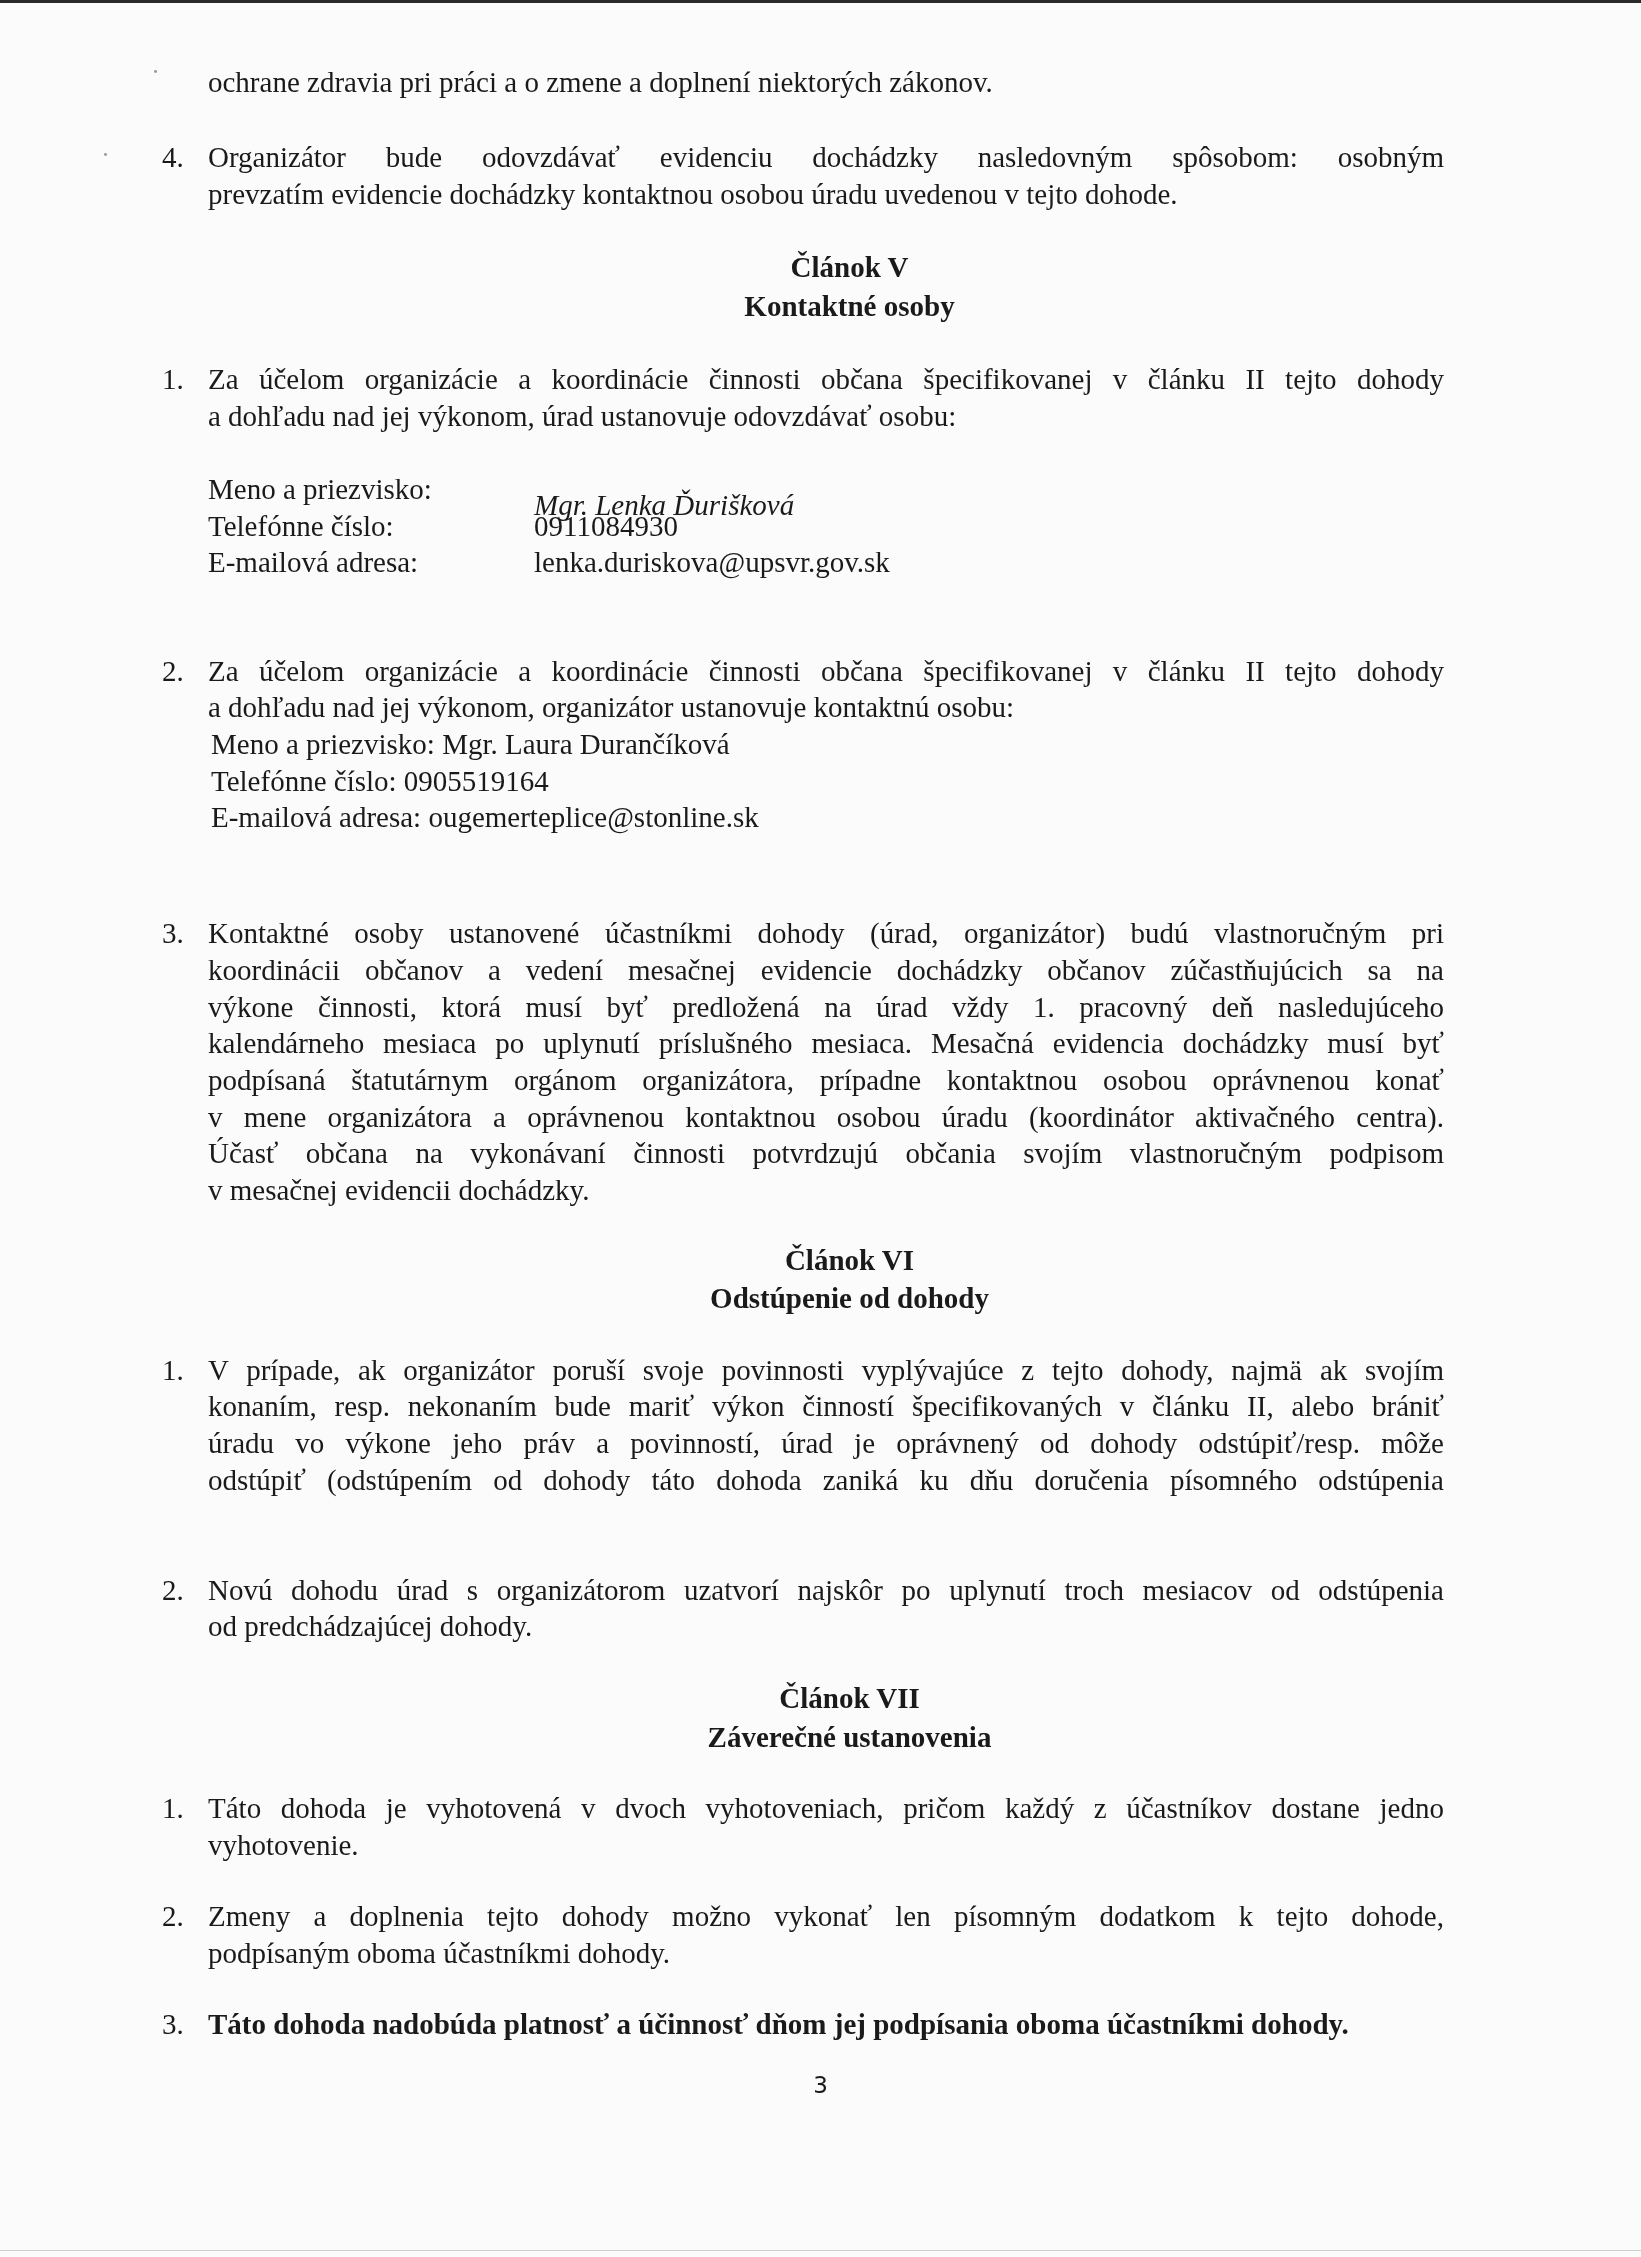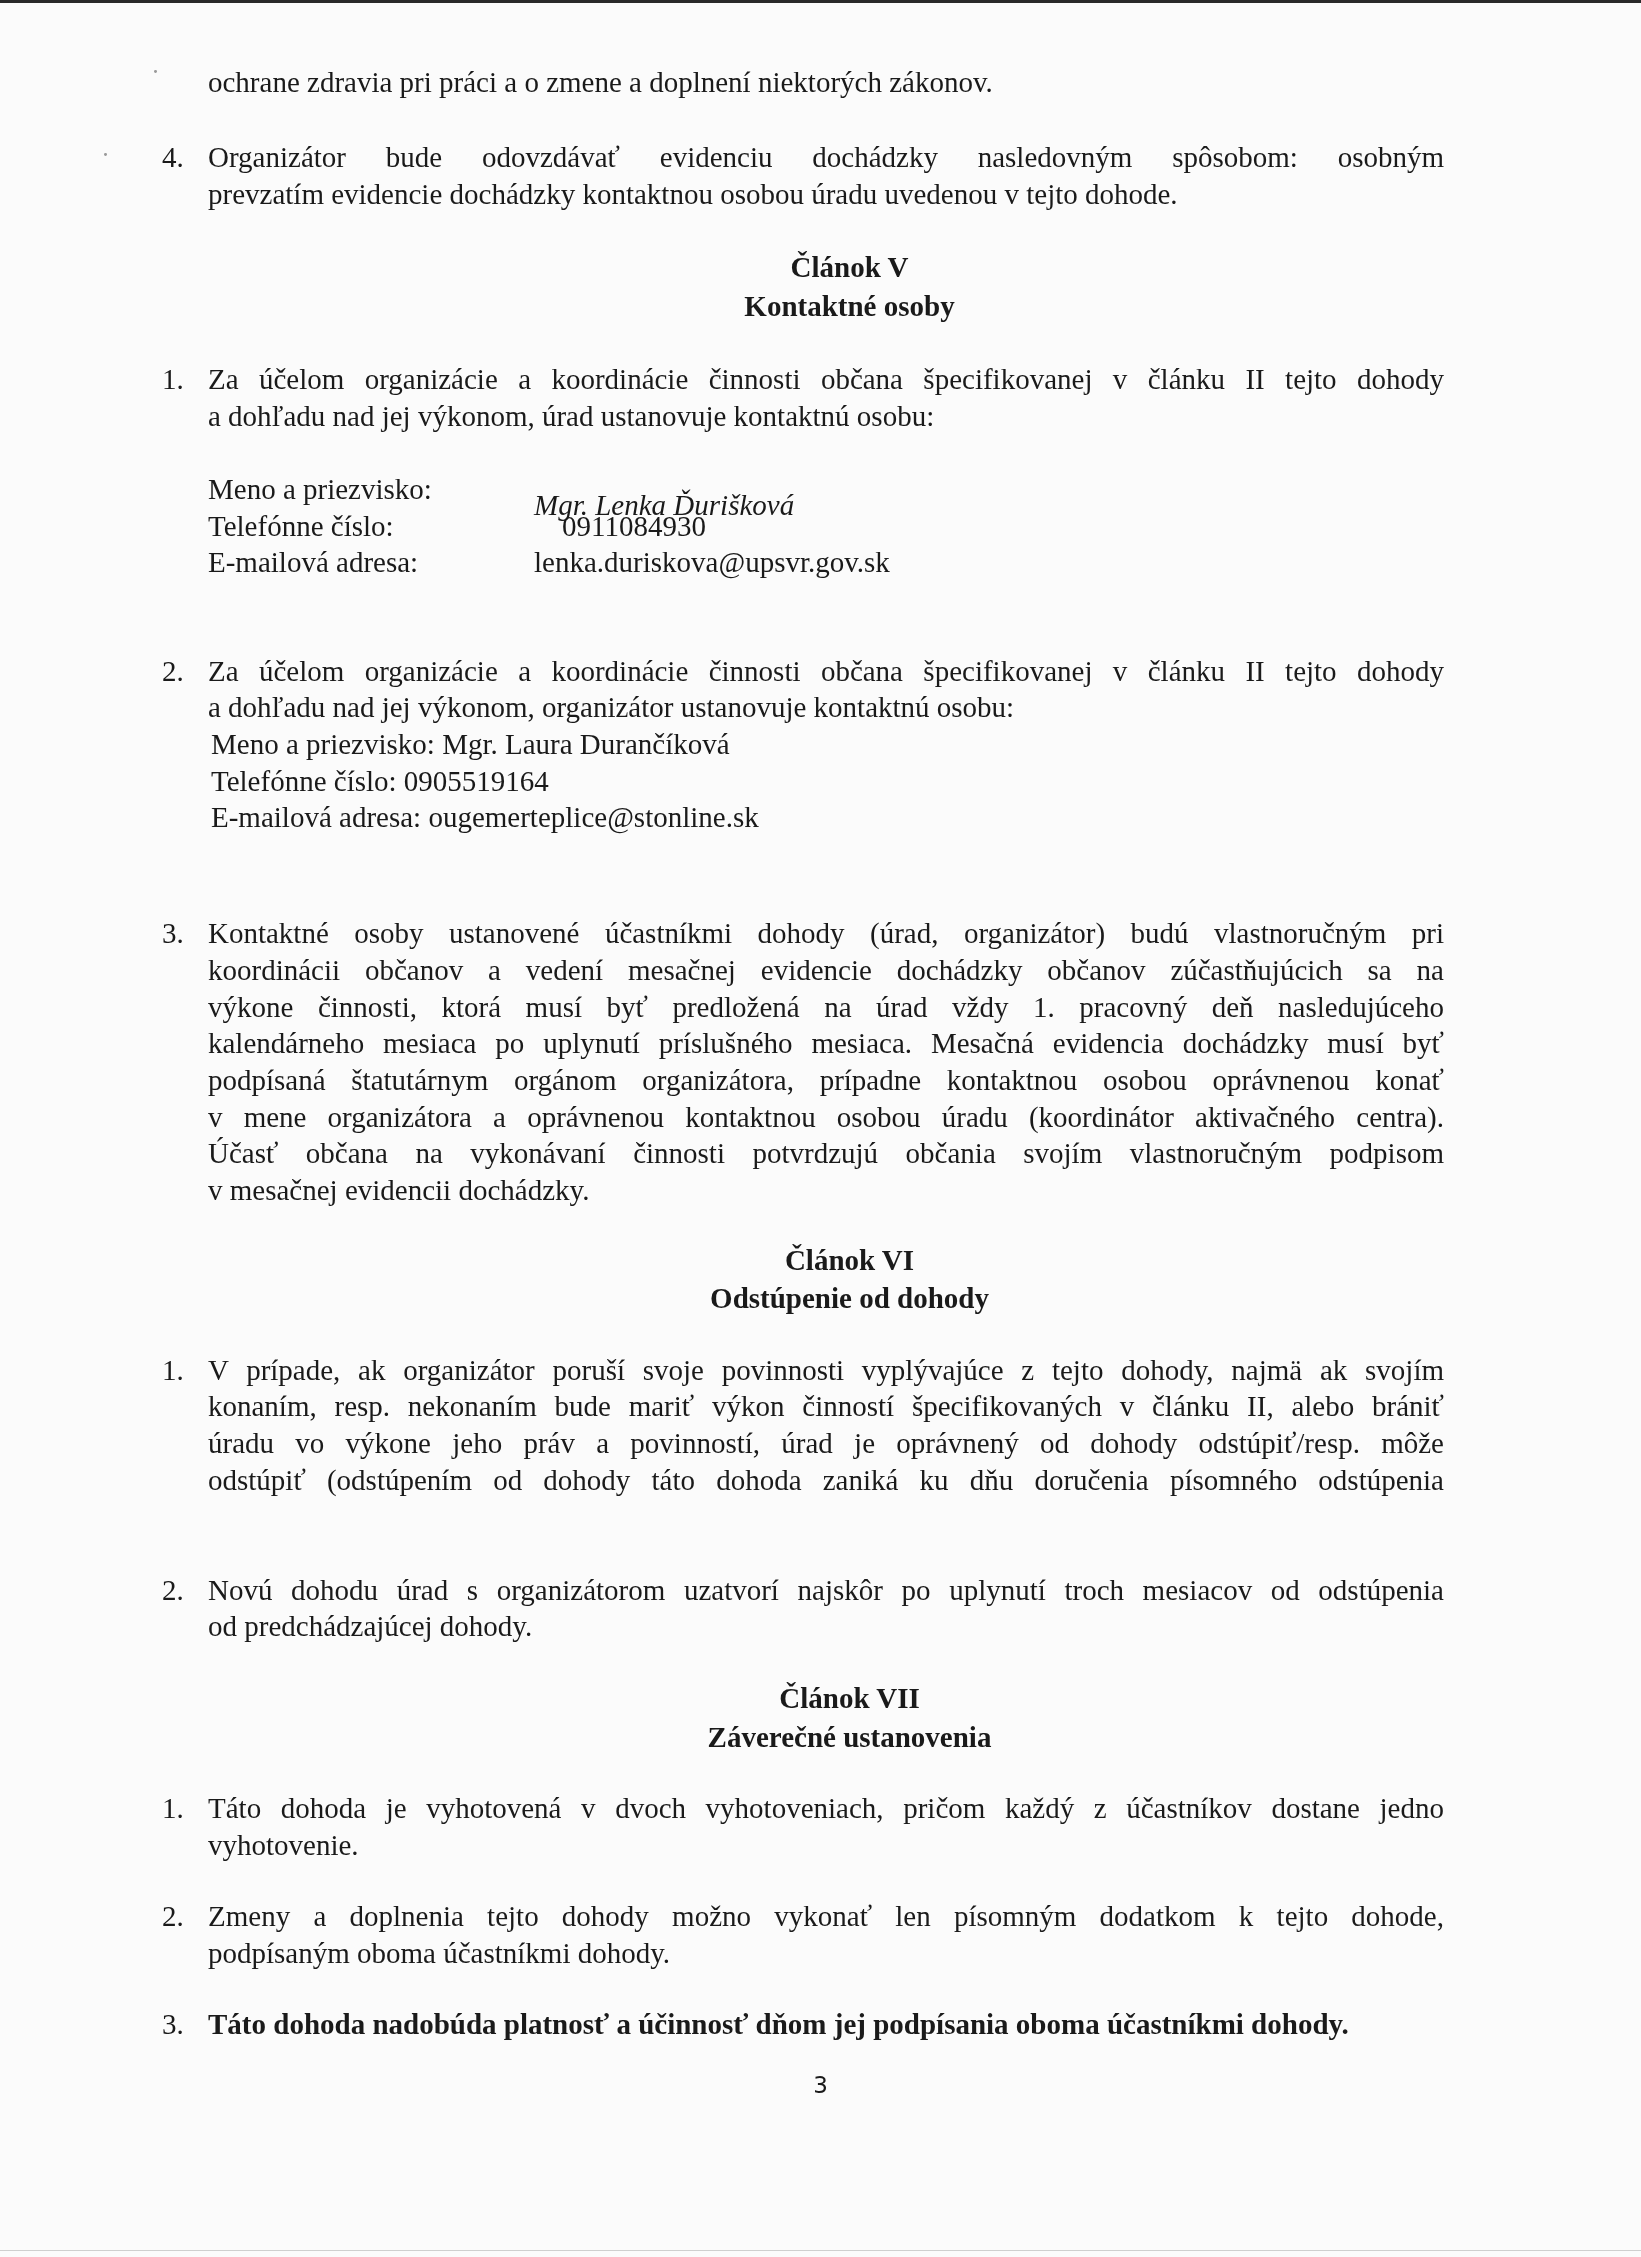--- a/index.html
+++ b/index.html
@@ -38,26 +38,26 @@
 
   <div class="num" style="top:141px;">4.</div>
   <div class="line just" style="top:141px;">Organizátor bude odovzdávať evidenciu dochádzky nasledovným spôsobom: osobným</div>
   <div class="line" style="top:178px;">prevzatím evidencie dochádzky kontaktnou osobou úradu uvedenou v tejto dohode.</div>
 
   <div class="heading" style="top:251px;">Článok V</div>
   <div class="heading" style="top:290px;">Kontaktné osoby</div>
 
   <div class="num" style="top:363px;">1.</div>
   <div class="line just" style="top:363px;">Za účelom organizácie a koordinácie činnosti občana špecifikovanej v článku II tejto dohody</div>
-  <div class="line" style="top:400px;">a dohľadu nad jej výkonom, úrad ustanovuje kontaktnú osobu:</div>
+  <div class="line" style="top:400px;">a dohľadu nad jej výkonom, úrad ustanovuje odovzdávať osobu:</div>
 
   <div class="label" style="top:473px;">Meno a priezvisko:</div>
   <div class="value" style="top:489px;font-style:italic;">Mgr. Lenka Ďurišková</div>
   <div class="label" style="top:510px;">Telefónne číslo:</div>
-  <div class="value" style="top:510px;margin-left:28px;">0911084930</div>
+  <div class="value" style="top:510px;">0911084930</div>
   <div class="label" style="top:546px;">E-mailová adresa:</div>
   <div class="value" style="top:546px;">lenka.duriskova@upsvr.gov.sk</div>
 
   <div class="num" style="top:655px;">2.</div>
   <div class="line just" style="top:655px;">Za účelom organizácie a koordinácie činnosti občana špecifikovanej v článku II tejto dohody</div>
   <div class="line" style="top:691px;">a dohľadu nad jej výkonom, organizátor ustanovuje kontaktnú osobu:</div>
   <div class="line" style="top:728px;left:211px;">Meno a priezvisko: Mgr. Laura Durančíková</div>
   <div class="line" style="top:765px;left:211px;">Telefónne číslo: 0905519164</div>
   <div class="line" style="top:801px;left:211px;">E-mailová adresa: ougemerteplice@stonline.sk</div>
 

